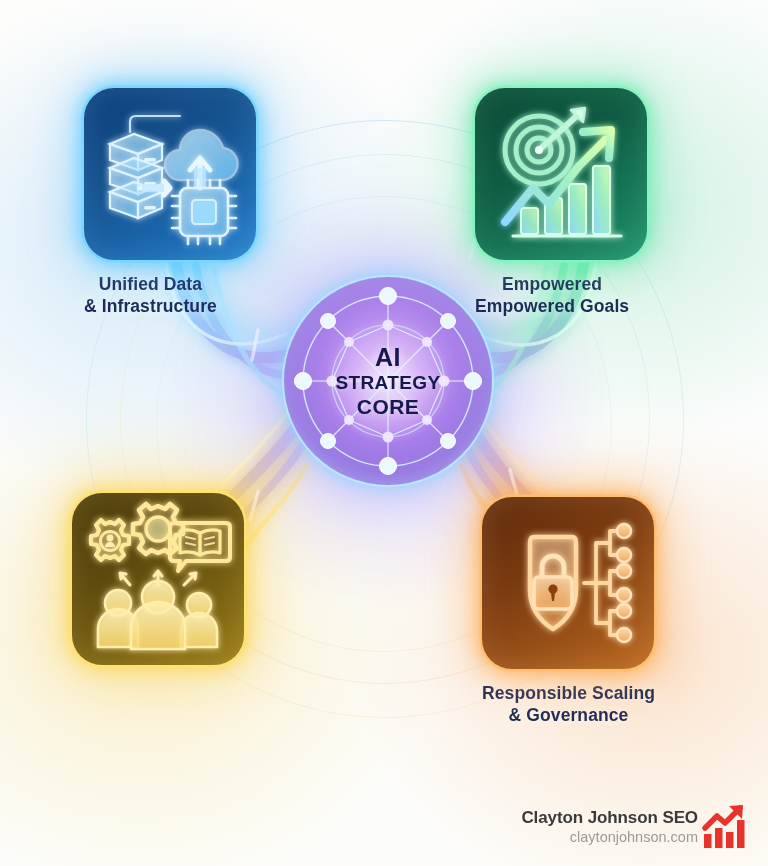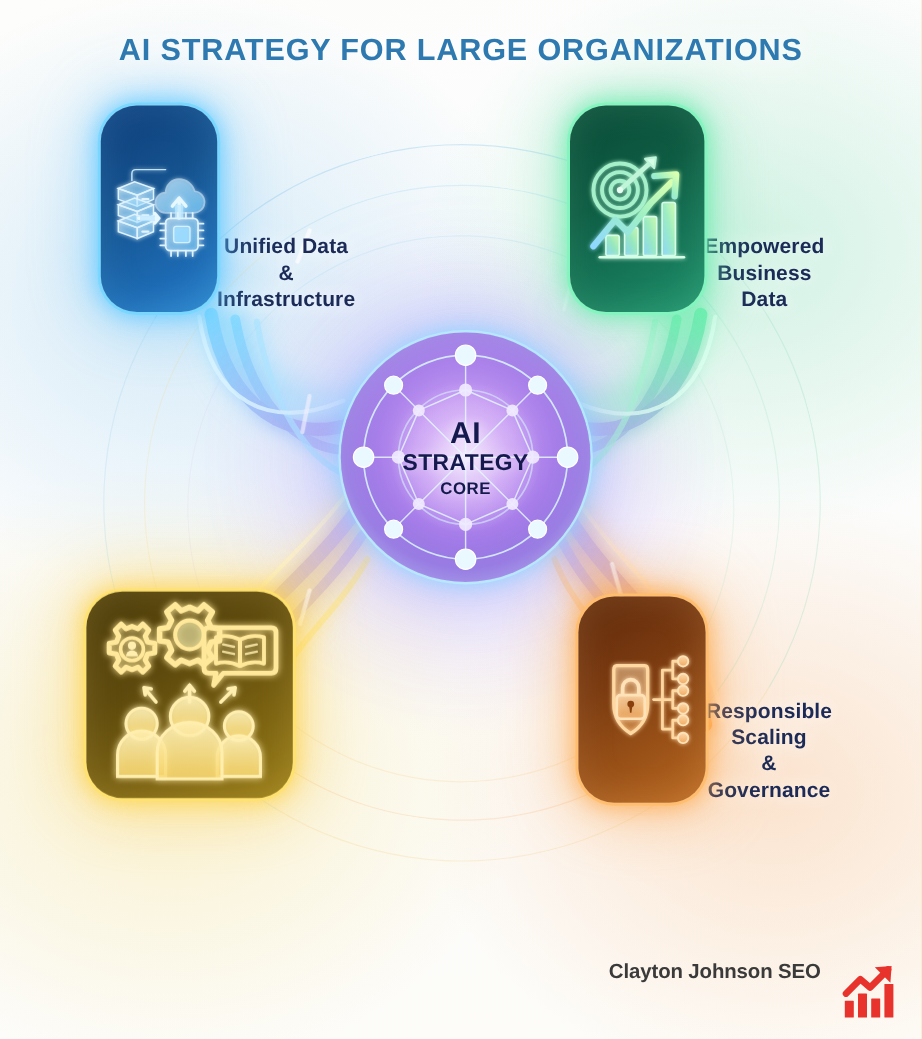--- a/index.html
+++ b/index.html
@@ -128,29 +128,29 @@
     justify-content: center;
     text-align: left;
     color: #141a4d;
     font-weight: bold;
     line-height: 1.18;
     z-index: 6;
     text-shadow: 0 0 10px rgba(255,255,255,0.55);
   }
   .core-l1 { font-size: 25px; letter-spacing: 0.5px; }
   .core-l2 { font-size: 19px; letter-spacing: 0.4px; }
-  .core-l3 { font-size: 14px; letter-spacing: 0.4px; }
+  .core-l3 { font-size: 21px; letter-spacing: 0.4px; }
 
   
   .pillar {
     position: absolute;
     z-index: 30;
     display: flex;
-    flex-direction: row;
-    align-items: flex-end;
+    flex-direction: column;
+    align-items: flex-start;
     width: 212px;
   }
   .card {
     width: 172px;
     height: 172px;
     border-radius: 30px;
     position: relative;
     display: flex;
     align-items: center;
     justify-content: center;
@@ -208,21 +208,21 @@
   #pillar-tr { left: 475px; top: 88px; }
   #pillar-bl { left: 72px;  top: 493px; }
   #pillar-br { left: 482px; top: 497px; }
 
   
   .footer {
     position: absolute;
     right: 18px;
     bottom: 14px;
     display: flex;
-    gap: 14px;
+    align-items: center;
     z-index: 50;
   }
   .footer-text { text-align: right; }
   .brand-name {
     font-size: 17px;
     font-weight: bold;
     color: #3a3a3a;
     letter-spacing: -0.1px;
   }
   .brand-url {
@@ -233,23 +233,20 @@
 </style>
 </head>
 <body>
 
 <div id="stage">
 
   <div class="ring ring-a"></div>
   <div class="ring ring-b"></div>
   <div class="ring ring-c"></div>
 
-  <div class="title-wrap">
-    <div class="title">AI STRATEGY FOR LARGE ORGANIZATIONS</div>
-  </div>
 
   <svg id="ribbons" viewBox="0 0 768 866">
     <defs>
       <linearGradient id="gBlue" x1="0" y1="0" x2="1" y2="1">
         <stop offset="0%" stop-color="#7fd9ff" stop-opacity="0.95"></stop>
         <stop offset="100%" stop-color="#b7a8f0" stop-opacity="0.85"></stop>
       </linearGradient>
       <linearGradient id="gGreen" x1="1" y1="0" x2="0" y2="1">
         <stop offset="0%" stop-color="#6ef0b0" stop-opacity="0.95"></stop>
         <stop offset="100%" stop-color="#b7a8f0" stop-opacity="0.85"></stop>
@@ -499,21 +496,21 @@
           <path d="M108,44 L136,42 L134,70" fill="none" stroke="url(#gFill)" stroke-width="8" stroke-linecap="round" stroke-linejoin="round"></path>
 
           <path d="M64,62 L104,26" stroke="#bff5d8" stroke-width="6" stroke-linecap="round"></path>
           <path d="M96,22 L110,20 L108,34 Z" fill="#d4ffe6" stroke="#bff5d8" stroke-width="2.5" stroke-linejoin="round"></path>
           <circle cx="64" cy="62" r="4" fill="#e6fff2"></circle>
         </g>
       </svg>
     </div>
     <div class="pillar-label">
       <div>Empowered</div>
-      <div>Business Data</div>
+      <div>Empowered Goals</div>
     </div>
   </div>
 
   <div class="pillar" id="pillar-bl">
     <div class="card card-gold">
       <svg viewBox="0 0 172 172" width="172" height="172">
         <defs>
           <linearGradient id="yFill" x1="0" y1="0" x2="0" y2="1">
             <stop offset="0%" stop-color="#fff3bc"></stop>
             <stop offset="100%" stop-color="#f5d266"></stop>
@@ -633,20 +630,21 @@
     </div>
     <div class="pillar-label">
       <div>Responsible Scaling</div>
       <div>&amp; Governance</div>
     </div>
   </div>
 
   <div class="footer">
     <div class="footer-text">
       <div class="brand-name">Clayton Johnson SEO</div>
+      <div class="brand-url">claytonjohnson.com</div>
     </div>
     <svg width="52" height="52" viewBox="0 0 52 52">
       <g fill="#e8322c">
         <rect x="6" y="34" width="7.5" height="14" rx="0.5"></rect>
         <rect x="17" y="28" width="7.5" height="20" rx="0.5"></rect>
         <rect x="28" y="32" width="7.5" height="16" rx="0.5"></rect>
         <rect x="39" y="20" width="7.5" height="28" rx="0.5"></rect>
       </g>
       <path d="M7,28 L19,16 L27,23 L42,8" fill="none" stroke="#e8322c" stroke-width="5.5" stroke-linecap="round" stroke-linejoin="round"></path>
       <path d="M31,6 L45,5 L44,19 Z" fill="#e8322c"></path>

